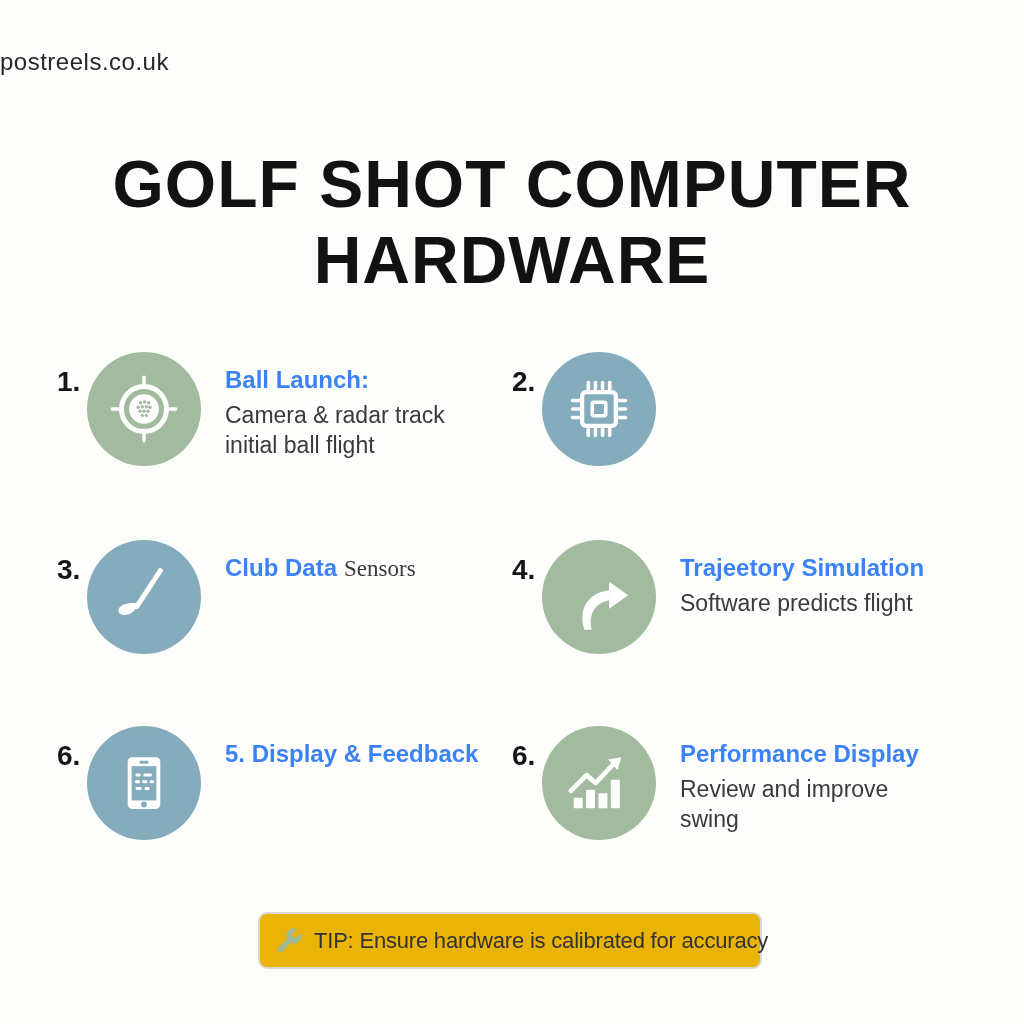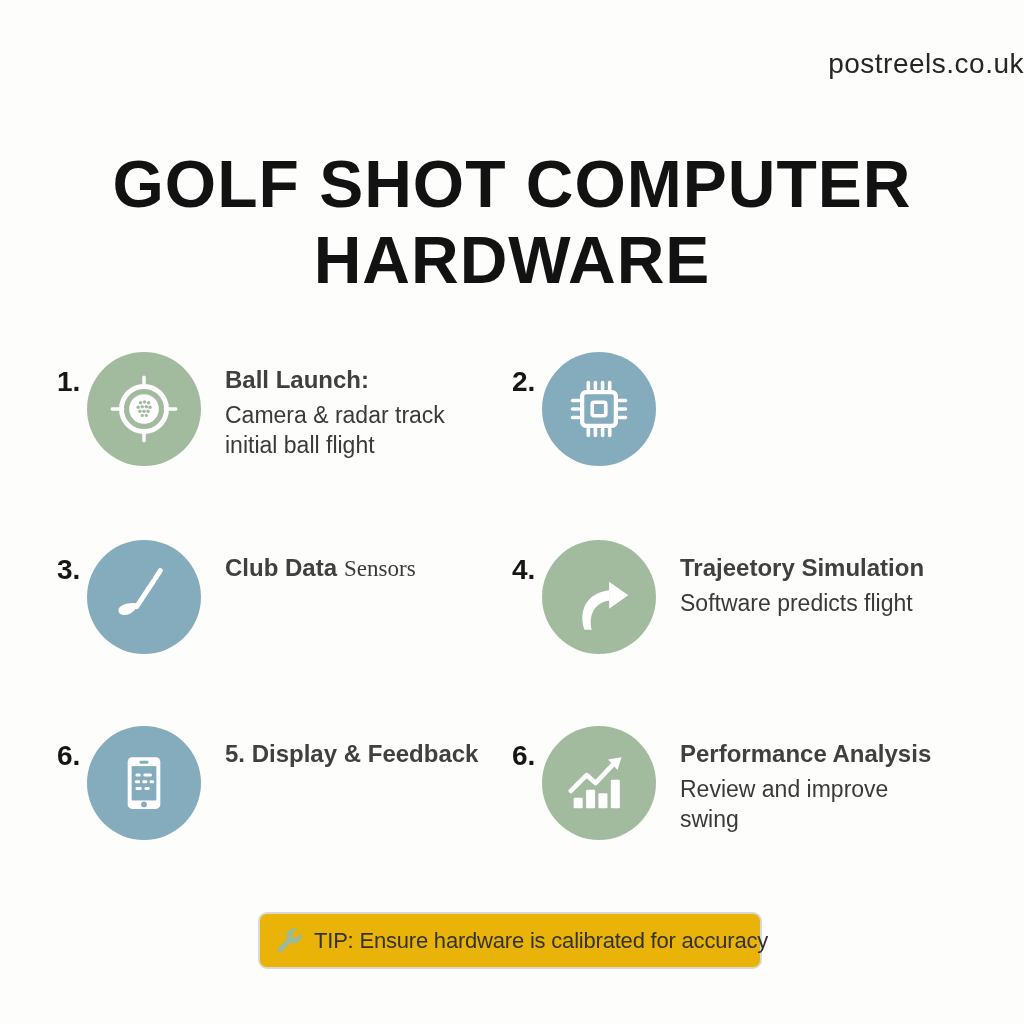--- a/index.html
+++ b/index.html
@@ -5,21 +5,21 @@
   * { margin:0; padding:0; box-sizing:border-box; }
   html,body { background:#ffffff; }
   .canvas {
     position:relative; width:1024px; height:1024px;
     background:#fdfdfb; overflow:hidden;
     font-family:"Liberation Sans", sans-serif;
     color:#1a1a1a;
   }
   .site {
     position:absolute; top:48px; left:0; width:100%;
-    text-align:right; font-size:28px; color:#262626; letter-spacing:.5px;
+    text-align:left; font-size:24px; color:#262626; letter-spacing:.5px;
   }
   .title {
     position:absolute; top:146px; left:0; width:100%;
     text-align:center; font-weight:800; font-size:66px; line-height:76px;
     color:#121212; letter-spacing:1px;
   }
   .item { position:absolute; width:470px; height:132px; }
   .i1 { left:57px;  top:352px; }
   .i2 { left:512px; top:352px; }
   .i3 { left:57px;  top:540px; }
@@ -31,21 +31,21 @@
     font-size:28px; font-weight:800; color:#161616;
   }
   .circle {
     position:absolute; left:30px; top:0; width:114px; height:114px;
     border-radius:50%; display:flex; align-items:center; justify-content:center;
   }
   .txt {
     position:absolute; left:168px; top:13px; width:266px;
     font-size:23px; line-height:30px; color:#3a3a3a;
   }
-  .t-bold { font-weight:700; font-size:24px; color:#404040; }
+  .t-bold { font-weight:700; font-size:24px; color:#3b82f6; }
   .t-suffix { font-size:23px; color:#3a3a3a; }
   .t-suffix:not(:empty){ margin-left:7px;font-family:Liberation Serif, serif; }
   .t-body { white-space:pre-line; margin-top:5px; }
   .tip {
     position:absolute; left:258px; top:912px; width:504px; height:57px;
     background:#eab308; border:2px solid #d9d9d3; border-radius:9px;
     display:flex; align-items:center; padding:0 12px 0 14px;
   }
   .tip svg { flex:0 0 auto; margin-right:10px; }
   .tip-text { font-size:22px; color:#333333; white-space:nowrap; letter-spacing:-.2px; }
@@ -185,21 +185,21 @@
           <rect x="9.5" y="45" width="8" height="9.5" rx="1"></rect>
           <rect x="20.5" y="38" width="8" height="16.5" rx="1"></rect>
           <rect x="31.5" y="41" width="8" height="13.5" rx="1"></rect>
           <rect x="42.5" y="29" width="8" height="25.5" rx="1"></rect>
         </g>
         <polyline points="7,39 21,25 29,32 45,15" fill="none" stroke="#ffffff" stroke-width="4.2" stroke-linecap="round" stroke-linejoin="round"></polyline>
         <polygon points="52,9 40,11 48.5,20.5" fill="#ffffff"></polygon>
       </svg>
     </div>
     <div class="txt">
-      <span class="t-bold">Performance Analysis</span><span class="t-suffix"></span>
+      <span class="t-bold">Performance Display</span><span class="t-suffix"></span>
       <div class="t-body">Review and improve swing</div>
     </div>
   </div>
 
   <div class="tip">
     <svg width="30" height="30" viewBox="0 0 24 24">
       <path fill="#9cb99a" d="M14.7 6.3a1 1 0 0 0 0 1.4l1.6 1.6a1 1 0 0 0 1.4 0l3.77-3.77a6 6 0 0 1-7.94 7.94l-6.91 6.91a2.12 2.12 0 0 1-3-3l6.91-6.91a6 6 0 0 1 7.94-7.94l-3.76 3.76z"></path>
     </svg>
     <span class="tip-text">TIP: Ensure hardware is calibrated for accuracy</span>
   </div>

